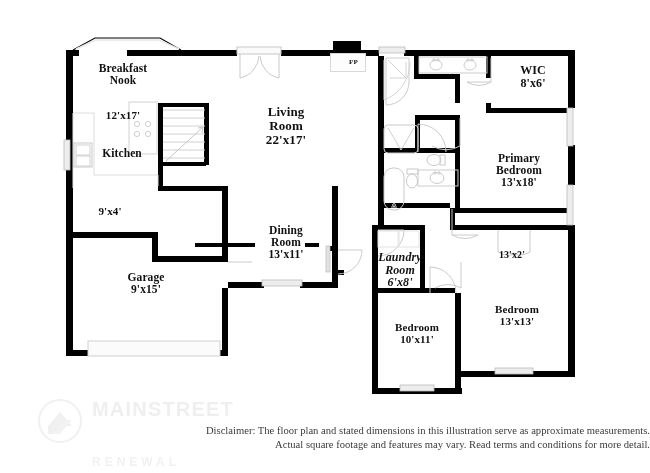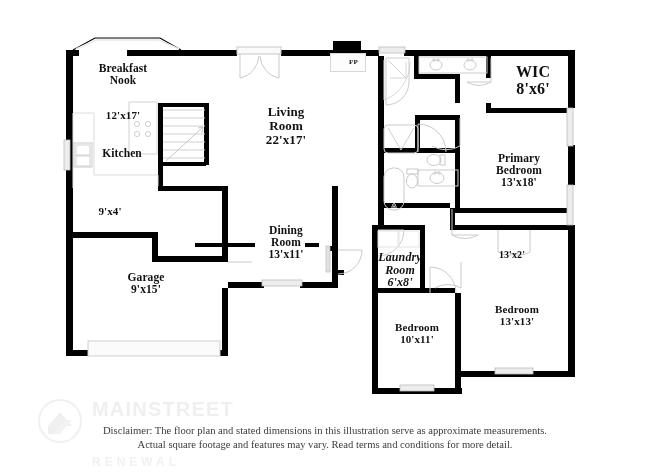--- a/index.html
+++ b/index.html
@@ -47,21 +47,21 @@
     font-size: 7px;
     color: #111;
     letter-spacing: .3px;
     margin-left: 10px;
   }
   .disclaimer {
     position: absolute;
     left: 0;
     top: 424px;
     width: 650px;
-    text-align: center;
+    text-align: right;
     font-family: "Liberation Serif", serif;
     font-size: 10.6px;
     color: #3b3b3b;
     line-height: 1.28;
   }
   .disclaimer div { white-space: nowrap; }
   .watermark {
     position: absolute;
     left: 34px;
     top: 398px;
@@ -364,21 +364,21 @@
     <span class="nm">Laundry</span>
     <span class="nm">Room</span>
     <span class="dim">6'x8'</span>
   </div>
 
   <div class="room-label" style="left:378px; top:322px; width:78px; font-size:11px;">
     <span class="nm">Bedroom</span>
     <span class="dim">10'x11'</span>
   </div>
 
-  <div class="room-label" style="left:500px; top:64px; width:66px; font-size:16px;">
+  <div class="room-label" style="left:500px; top:64px; width:66px; font-size:12px;">
     <span class="nm">WIC</span>
     <span class="dim">8'x6'</span>
   </div>
 
   <div class="room-label" style="left:476px; top:152px; width:86px; font-size:11.5px;">
     <span class="nm">Primary</span>
     <span class="nm">Bedroom</span>
     <span class="dim">13'x18'</span>
   </div>
 

